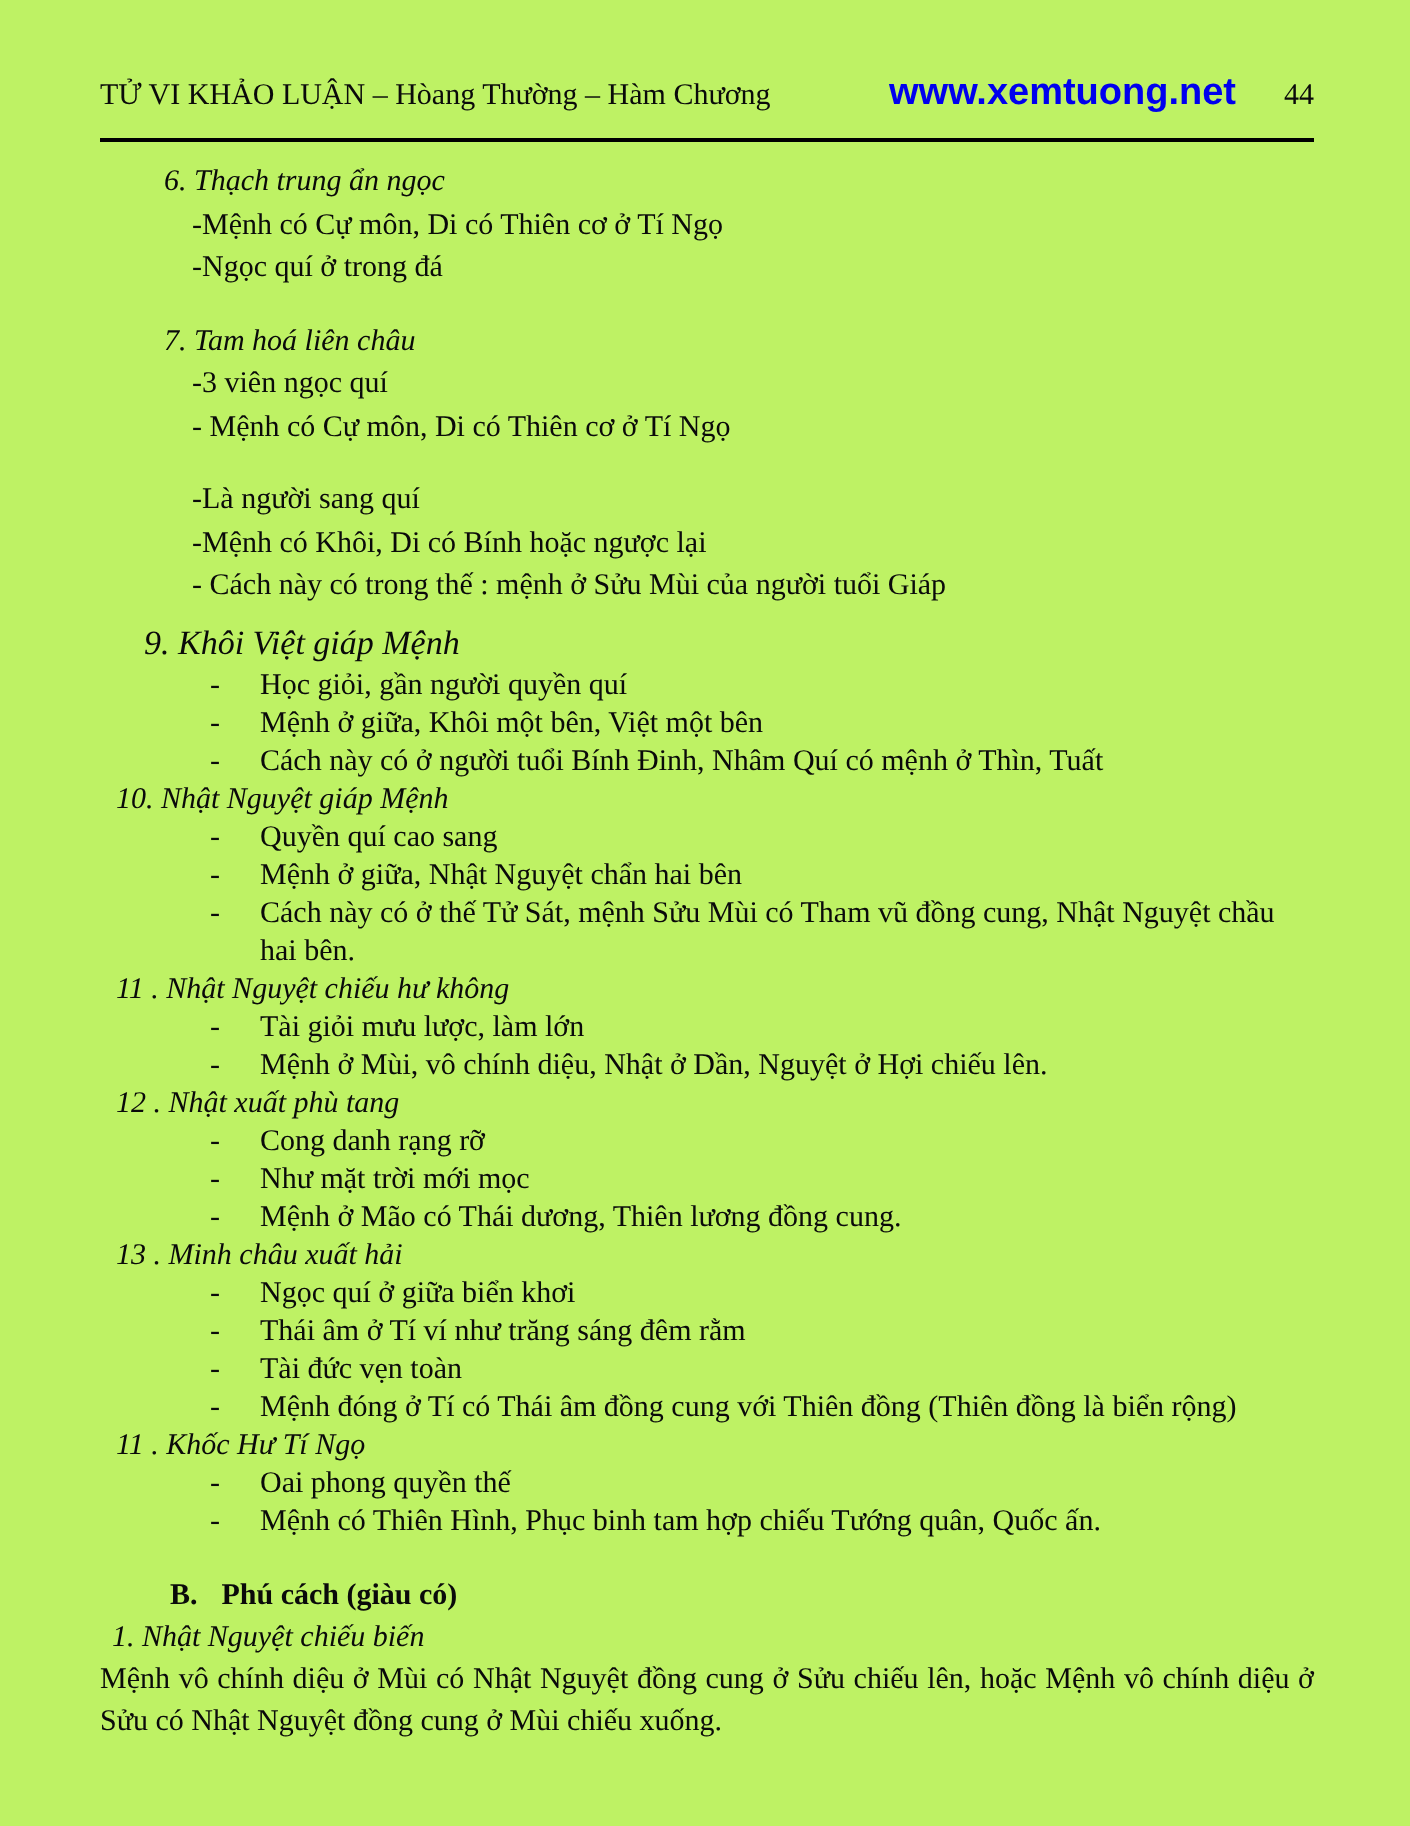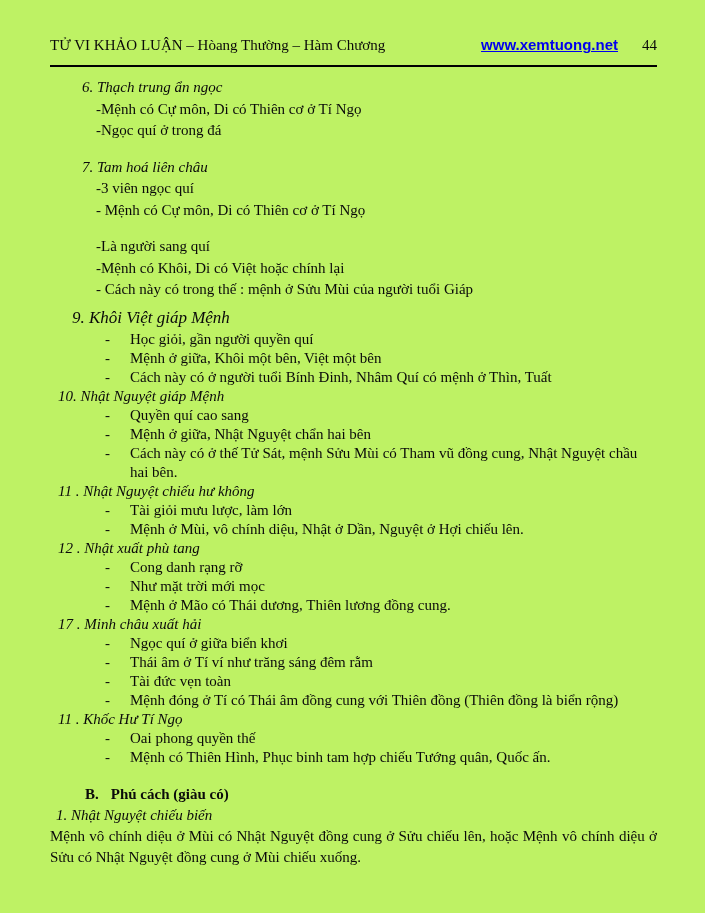--- a/index.html
+++ b/index.html
@@ -18,23 +18,22 @@
   .hdr {
     display:flex; align-items:baseline;
     border-bottom:2px solid #000;
     padding-bottom:11px;
   }
   .hdr-title { font-size:15px; white-space:nowrap; }
   .hdr-url {
     margin-left:auto;
     font-family:"Liberation Sans", sans-serif;
     font-weight:bold;
-    font-size:15px;
+    font-size:19px;
     color:#0000ee;
-    text-decoration:underline;
     cursor:pointer;
     white-space:nowrap;
     text-align:right;
   }
   .hdr-page { margin-left:24px; font-size:15px; }
   
   .content { padding-top:10px; font-size:15px; }
   
   .sec-a { margin-left:32px; margin-bottom:15px; line-height:21.5px; }
   .sec-a .sh { font-style:italic; }
@@ -72,21 +71,21 @@
     </div>
 
     <div class="sec-a">
       <div class="sh">7. Tam hoá liên châu</div>
       <div class="si">-3 viên ngọc quí</div>
       <div class="si">- Mệnh có Cự môn, Di có Thiên cơ ở Tí Ngọ</div>
     </div>
 
     <div class="sec-a" style="margin-bottom:4px;">
       <div class="si">-Là người sang quí</div>
-      <div class="si">-Mệnh có Khôi, Di có Việt hoặc chính lại</div>
+      <div class="si">-Mệnh có Khôi, Di có Bính hoặc ngược lại</div>
       <div class="si">- Cách này có trong thế : mệnh ở Sửu Mùi của người tuổi Giáp</div>
     </div>
 
     <div class="sec-b">
       <div class="sh-big">9. Khôi Việt giáp Mệnh</div>
       <div class="di">
         <span class="dash">-</span>
         <span class="txt">Học giỏi, gần người quyền quí</span>
       </div>
       <div class="di">
@@ -137,21 +136,21 @@
         <span class="dash">-</span>
         <span class="txt">Như mặt trời mới mọc</span>
       </div>
       <div class="di">
         <span class="dash">-</span>
         <span class="txt">Mệnh ở Mão có Thái dương, Thiên lương đồng cung.</span>
       </div>
     </div>
 
     <div class="sec-b">
-      <div class="sh">17 . Minh châu xuất hải</div>
+      <div class="sh">13 . Minh châu xuất hải</div>
       <div class="di">
         <span class="dash">-</span>
         <span class="txt">Ngọc quí ở giữa biển khơi</span>
       </div>
       <div class="di">
         <span class="dash">-</span>
         <span class="txt">Thái âm ở Tí ví như trăng sáng đêm rằm</span>
       </div>
       <div class="di">
         <span class="dash">-</span>

